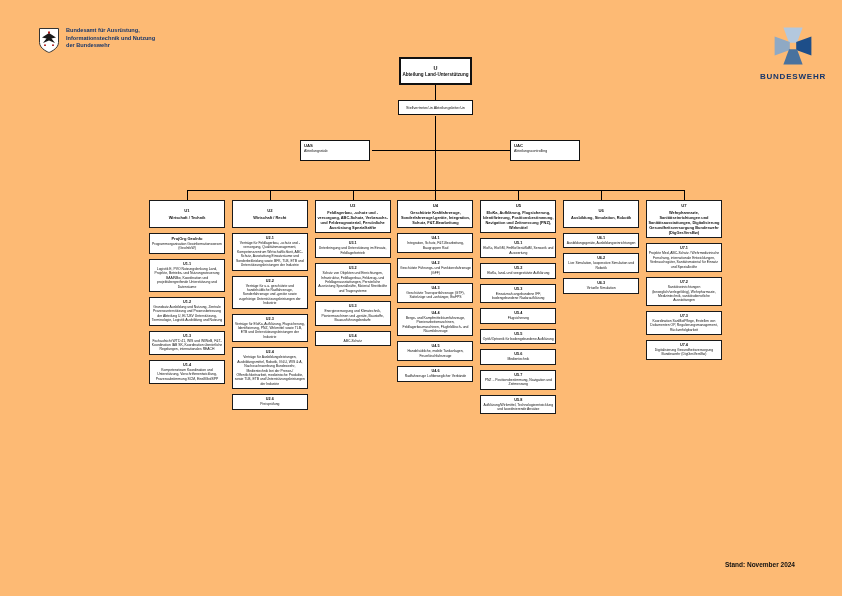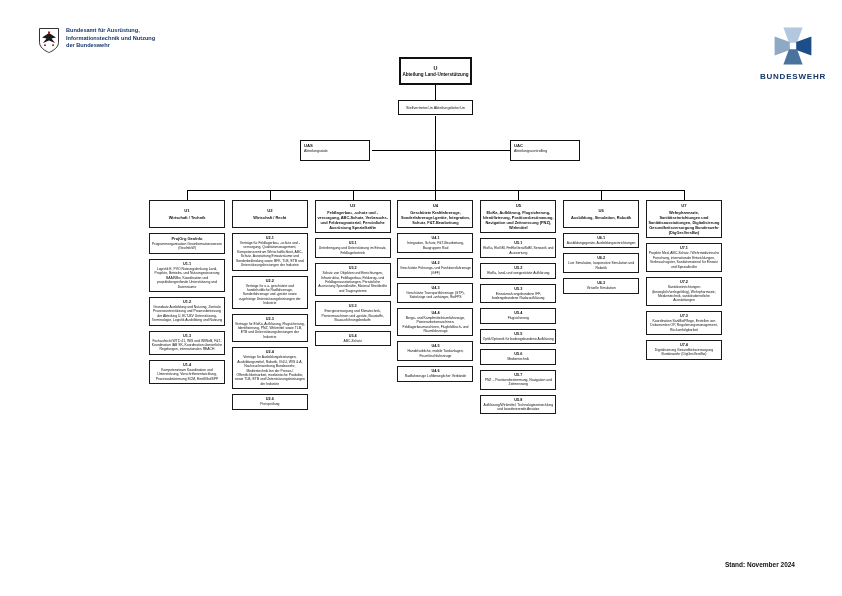--- a/index.html
+++ b/index.html
@@ -1,16 +1,16 @@
 <!DOCTYPE html>
 <html><head>
 <meta charset="utf-8">
 <style>
   html,body{margin:0;padding:0;background:#e8e8e8;}
-  #page{position:relative;width:842px;height:596px;background:#ffffff;margin:0 auto;
+  #page{position:relative;width:842px;height:596px;background:#fdba74;margin:0 auto;
         font-family:"Liberation Sans",sans-serif;overflow:hidden;color:#111;}
   
   .crest-block{position:absolute;left:38px;top:27px;display:flex;gap:6px;align-items:flex-start;}
   .agency-text{color:#17366b;font-weight:bold;font-size:5.6px;line-height:1.35;}
   .brand-block{position:absolute;left:748px;top:26px;width:90px;text-align:center;}
   .brand-text{color:#17366b;font-weight:bold;font-size:8px;letter-spacing:0.8px;margin-top:2px;}
   
   .line{position:absolute;background:#000;}
   
   .obox{position:absolute;background:#fff;border:1px solid #111;box-sizing:border-box;}

